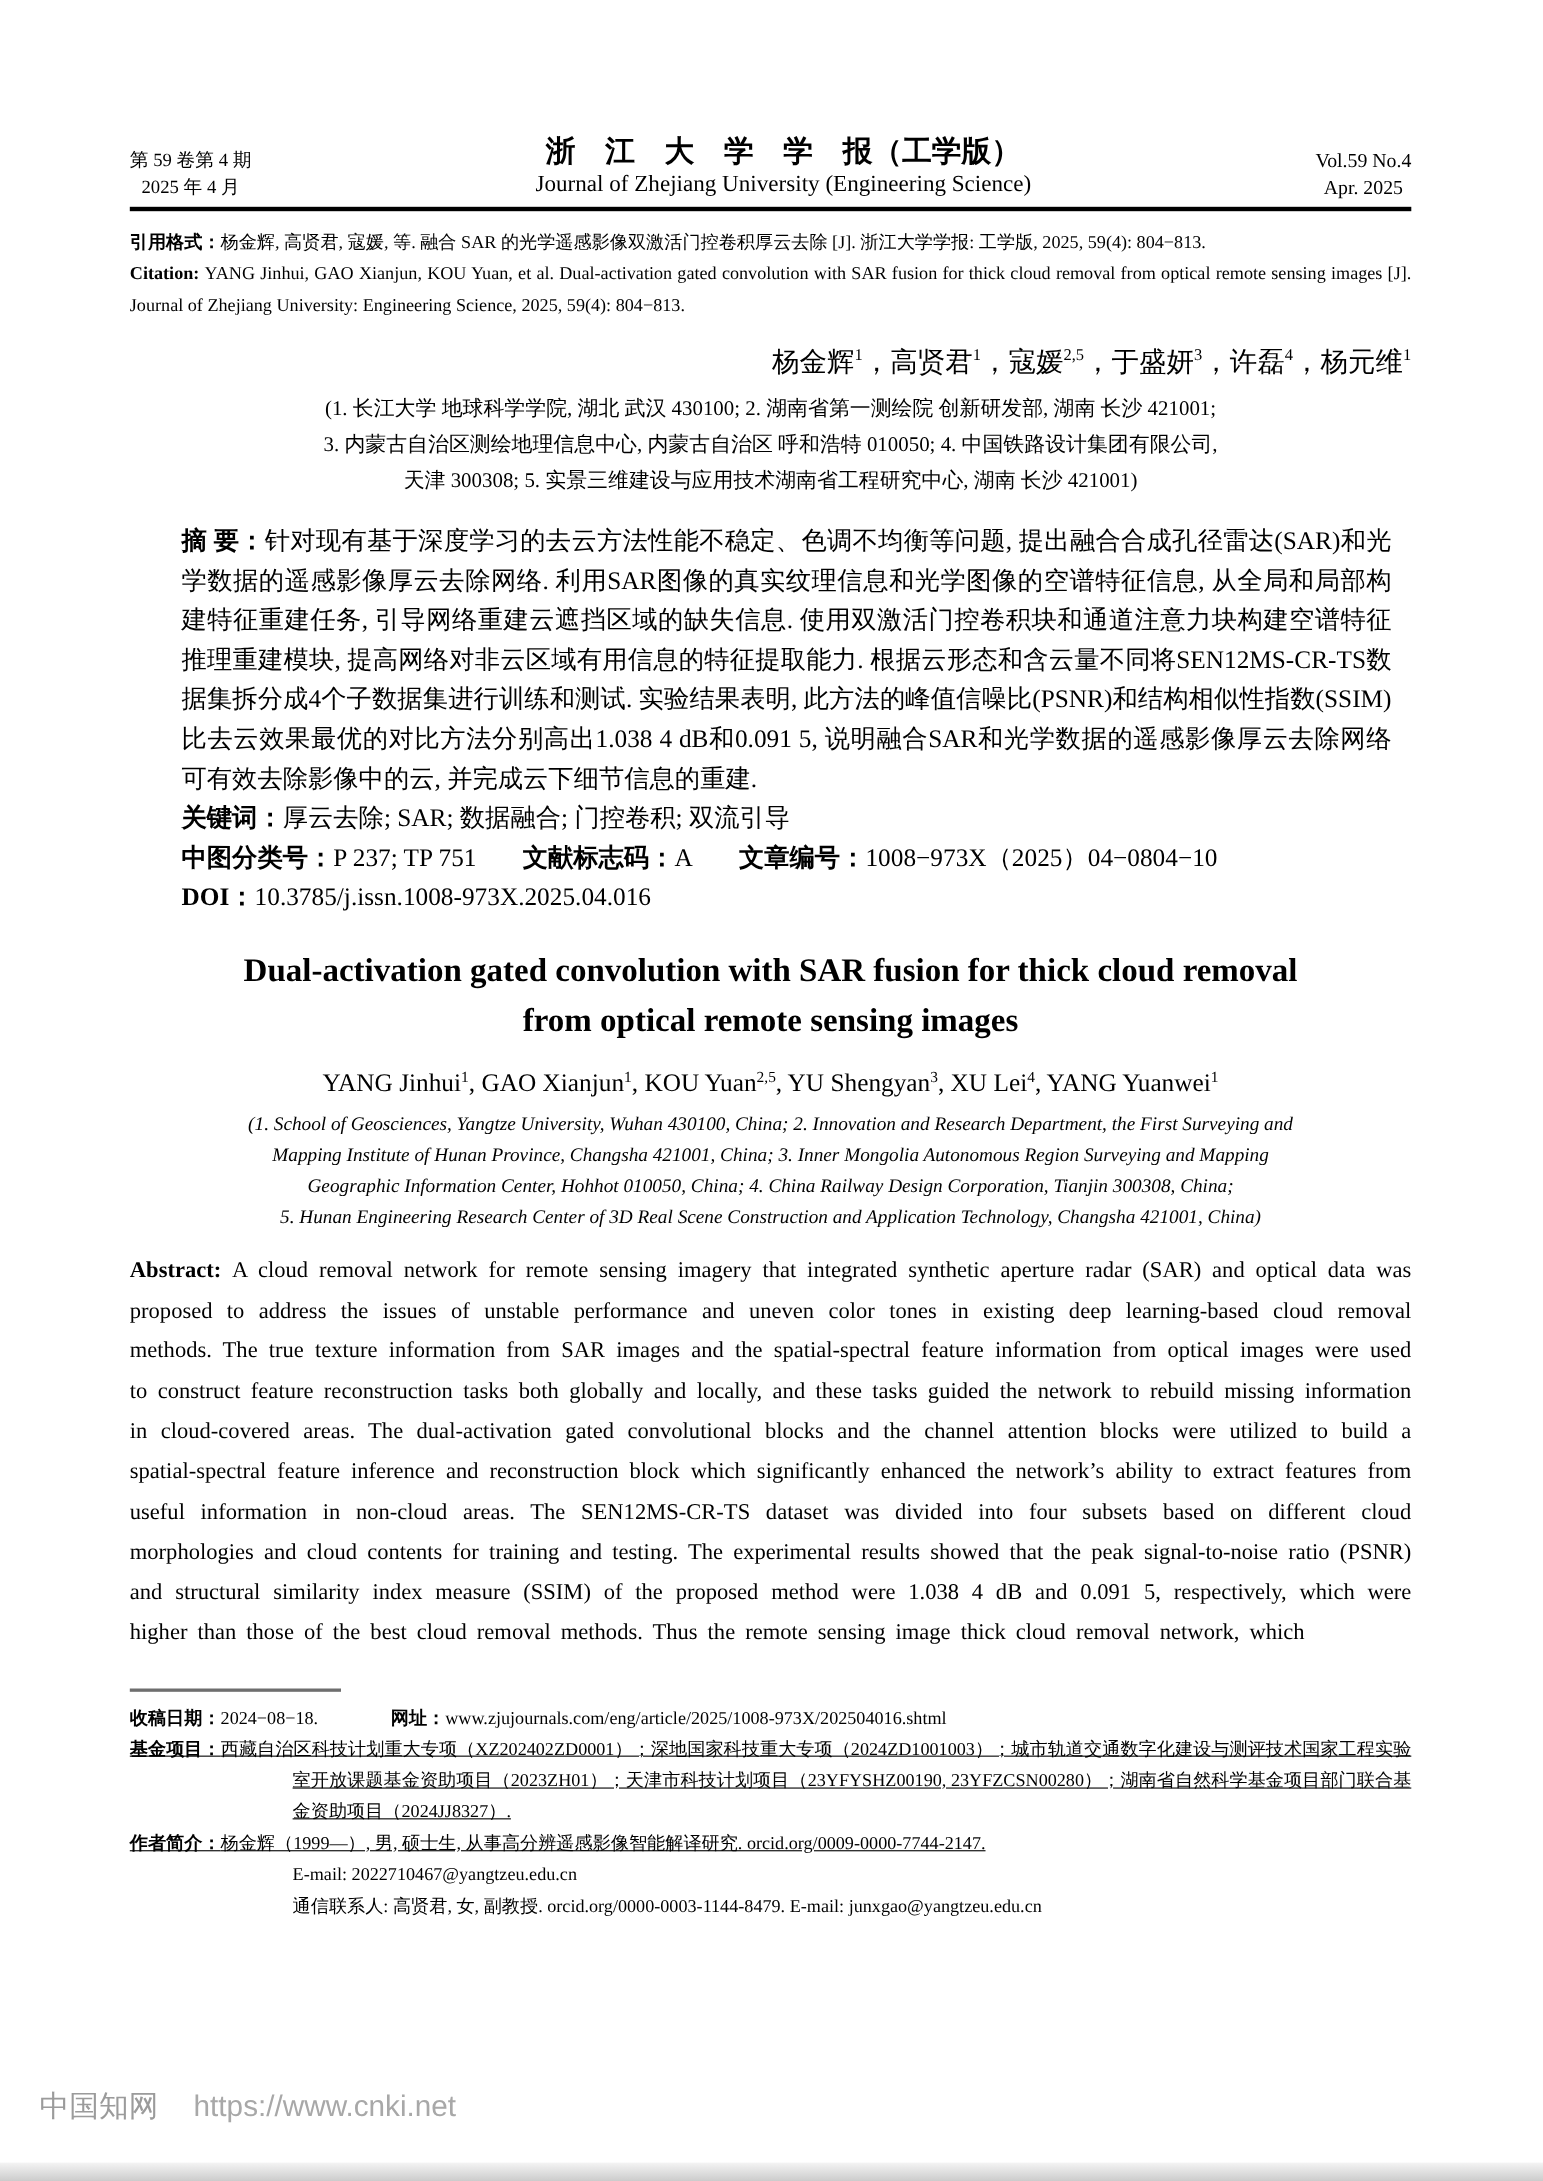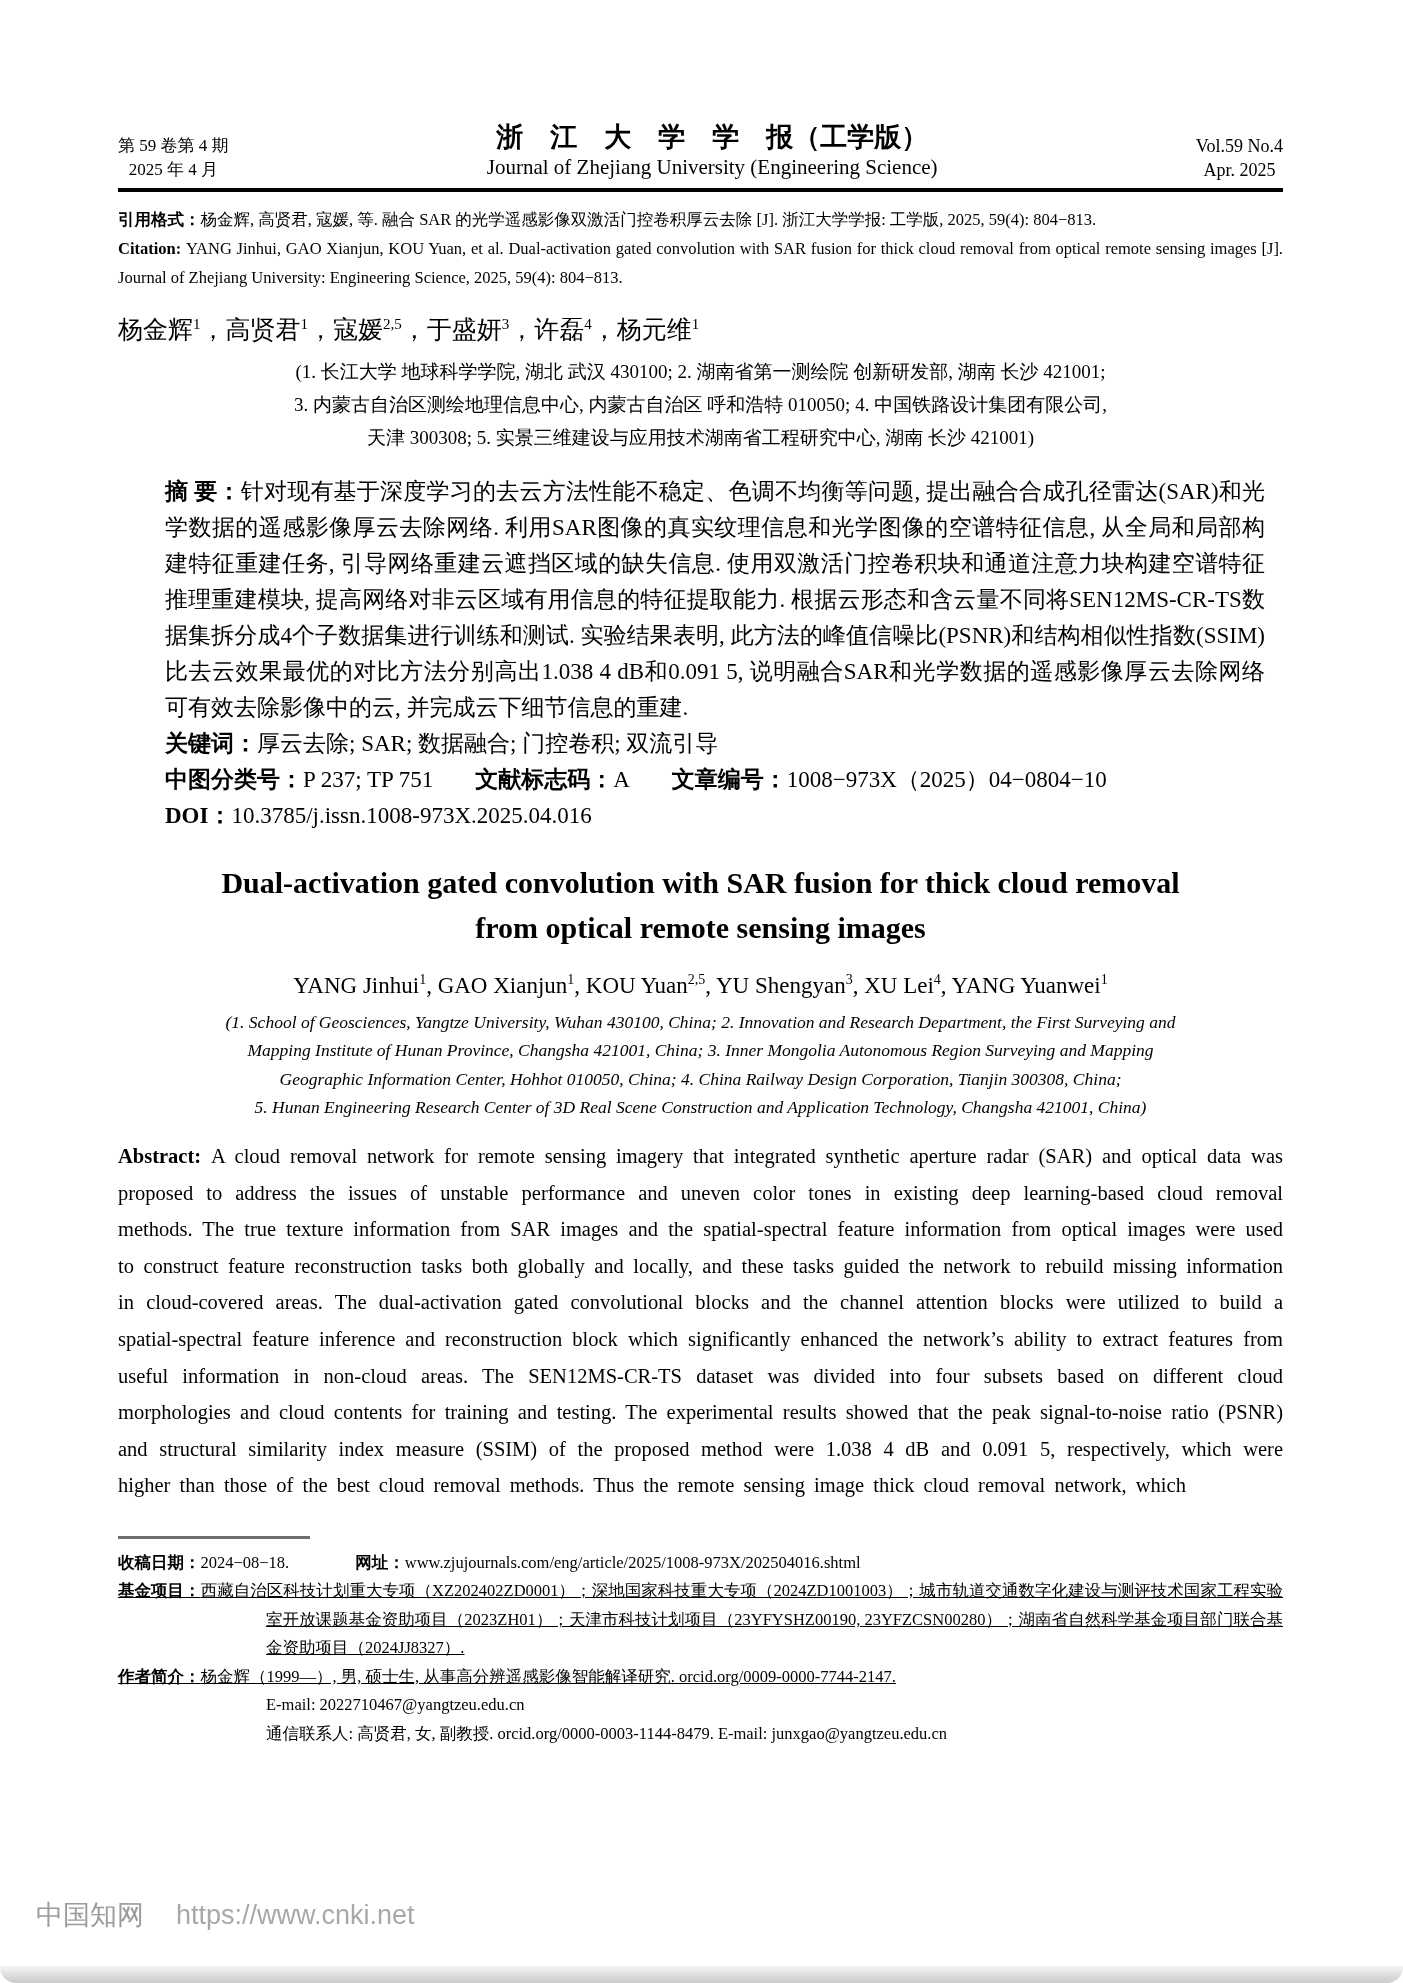--- a/index.html
+++ b/index.html
@@ -1,20 +1,19 @@
 <!DOCTYPE html>
 <html><head>
 <meta charset="utf-8">
 <style>
   html,body{margin:0;padding:0;background:#ffffff;}
   .page{
     width:1403px;height:1983px;background:#ffffff;position:relative;
     overflow:hidden;color:#000;
     font-family:"Liberation Serif","DejaVu Serif",serif;
-    border-radius:16px;
   }
   .content{width:1165px;margin:0 auto 0 118px;}
 
   
   .jheader{
     padding-top:96px;display:flex;justify-content:space-between;align-items:flex-end;
     border-bottom:4px solid #000;padding-bottom:6px;
   }
   .jheader .col{text-align:center;line-height:24px;}
   .issue-cn{font-size:17px;}
@@ -24,21 +23,21 @@
 
   
   .citation{margin-top:13px;font-size:16.5px;line-height:29px;text-align:justify;}
   .citation .lbl{font-weight:bold;}
 
   
   .cn-title{
     margin-top:28px;text-align:center;font-size:41px;font-weight:bold;letter-spacing:2px;
     font-family:"Liberation Sans","DejaVu Sans",sans-serif;line-height:52px;
   }
-  .cn-authors{margin-top:14px;text-align:left;font-size:25px;line-height:36px;}
+  .cn-authors{margin-top:14px;text-align:right;font-size:25px;line-height:36px;}
   .cn-authors sup{font-size:15px;}
   .cn-affils{margin-top:7px;text-align:center;font-size:19px;line-height:33px;}
 
   
   .cn-abs{margin:20px 18px 0 47px;font-size:23px;line-height:36px;text-align:justify;}
   .cn-abs .lbl{font-weight:bold;}
   .cn-meta{margin-top:0;}
   .cn-meta .gap{display:inline-block;width:42px;}
 
   

